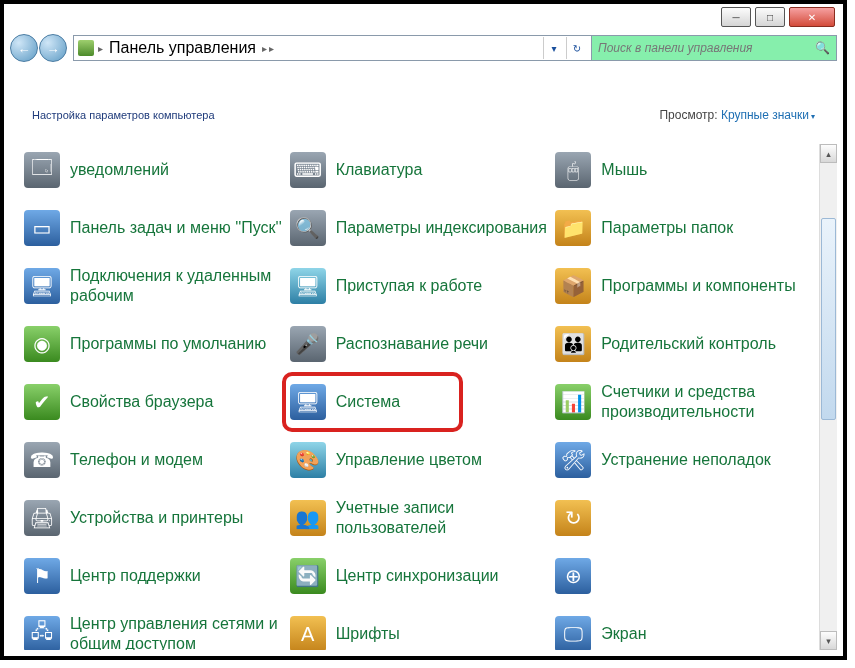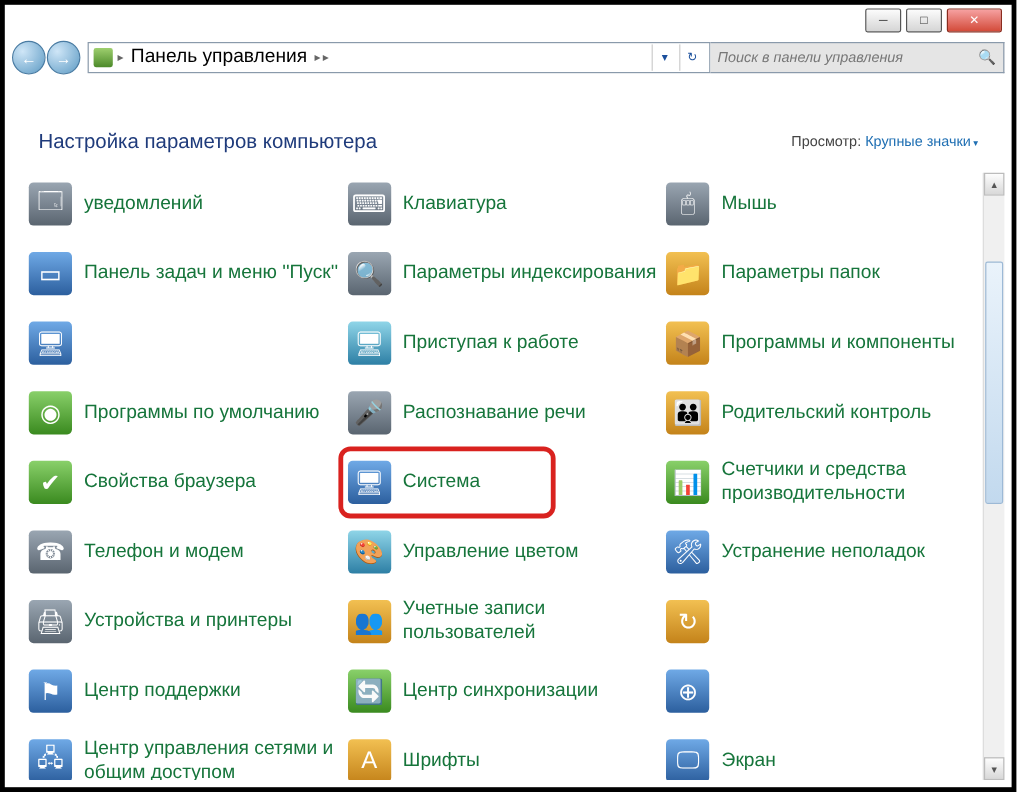--- a/index.html
+++ b/index.html
@@ -10,25 +10,25 @@
   .cap-btn.close{background:linear-gradient(#f6a1a1,#d34b3a);color:#fff;border-color:#8a2c1f;width:44px}
   
   .addr-row{position:absolute;top:28px;left:6px;right:6px;height:32px;display:flex;align-items:center}
   .nav-back,.nav-fwd{width:26px;height:26px;border-radius:50%;background:radial-gradient(circle at 30% 30%,#cfe6f7,#5e9bc4);border:1px solid #4a7ca3;display:flex;align-items:center;justify-content:center;color:#fff;font-size:13px;margin-right:1px}
   .nav-fwd{margin-right:6px}
   .addr{flex:1;height:24px;border:1px solid #8a9aab;background:#fff;display:flex;align-items:center;padding:0 4px;gap:2px}
   .addr .seg{font-size:16px;color:#000;padding:0 4px;white-space:nowrap}
   .addr .sep{color:#666;font-size:10px}
   .addr .cp-icon{width:16px;height:16px;background:linear-gradient(#9ecf6e,#4c8a2a);border-radius:2px;margin-right:2px}
   .addr-btn{width:20px;height:22px;border-left:1px solid #ccc;display:flex;align-items:center;justify-content:center;color:#1a4f9c;font-size:10px}
-  .search{width:232px;height:24px;border:1px solid #8a9aab;border-left:none;background:#e5e5e5;display:flex;align-items:center;padding:0 6px;color:#777;font-style:italic;justify-content:space-between}
+  .search{width:232px;height:24px;border:1px solid #8a9aab;border-left:none;background:#86efac;display:flex;align-items:center;padding:0 6px;color:#777;font-style:italic;justify-content:space-between}
   .search .mag{color:#3b6ea5;font-style:normal}
   
   .hdr{position:absolute;top:70px;left:0;right:0;padding:34px 28px 0;display:flex;justify-content:space-between;align-items:center}
-  .hdr-title{font-size:17px;color:#1f3b7b}
+  .hdr-title{font-size:11px;color:#1f3b7b}
   .view{font-size:12px;color:#444}
   .view a{color:#1f6fb3;text-decoration:none}
   .view .dd{font-size:8px;color:#1f6fb3;margin-left:2px}
   
   .content{position:absolute;top:140px;left:18px;right:24px;bottom:6px;overflow:hidden}
   .grid{display:grid;grid-template-columns:repeat(3,1fr);column-gap:0;row-gap:6px}
   .item{display:flex;align-items:center;gap:10px;padding:4px 2px;min-height:44px;cursor:pointer}
   .item .ic{width:36px;height:36px;flex:0 0 36px;border-radius:4px;display:flex;align-items:center;justify-content:center;font-size:20px;color:#fff}
   .item .lbl{color:#16753b;font-size:16px;line-height:1.25}
   .highlight{position:relative}
@@ -103,20 +103,21 @@
         <div class="item">
           <div class="ic ic1">🔍</div>
           <div class="lbl">Параметры индексирования</div>
         </div>
         <div class="item">
           <div class="ic ic3">📁</div>
           <div class="lbl">Параметры папок</div>
         </div>
         <div class="item">
           <div class="ic ic2">🖥</div>
+          <div class="lbl">Подключения к удаленным рабочим</div>
         </div>
         <div class="item">
           <div class="ic ic5">🖥</div>
           <div class="lbl">Приступая к работе</div>
         </div>
         <div class="item">
           <div class="ic ic3">📦</div>
           <div class="lbl">Программы и компоненты</div>
         </div>
         <div class="item">

